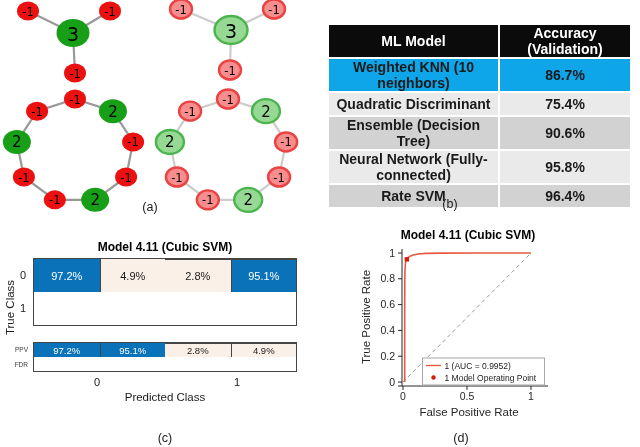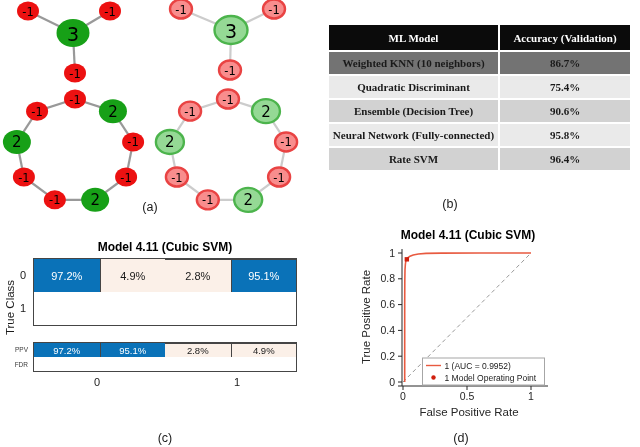--- a/index.html
+++ b/index.html
@@ -7,21 +7,21 @@
          font-family:"Liberation Sans",sans-serif;color:#111;}
   .panel{position:absolute;}
   #panel-a{left:0;top:0;width:320px;height:225px;}
   #panel-b{left:320px;top:0;width:320px;height:225px;}
   #panel-c{left:0;top:225px;width:320px;height:222px;}
   #panel-d{left:320px;top:225px;width:320px;height:222px;}
   .panel-label{position:absolute;font-size:12.5px;color:#1a1a1a;text-align:center;}
 
   
   .acc-table{position:absolute;left:9px;top:25px;width:301px;border-collapse:collapse;
-             table-layout:fixed;font-weight:bold;font-size:11px;text-align:center;font-family:Liberation Serif, serif;}
+             table-layout:fixed;font-weight:bold;font-size:14px;text-align:center;}
   .acc-table th{background:var(--tbl-head-bg);color:var(--tbl-head-fg);height:25px;
                 border-bottom:2px solid #fff;padding:0 2px;}
   .acc-table td{height:22px;border-bottom:2px solid #fff;color:var(--tbl-row-fg);padding:0 2px;}
   .acc-table th+th,.acc-table td+td{border-left:2px solid #fff;}
   .col-model{width:170px;} .col-acc{width:131px;}
 
   
   .cm-title{position:absolute;left:33px;top:15px;width:264px;text-align:center;
             font-weight:bold;font-size:12px;color:#000;}
   .cm-grid{position:absolute;left:33px;display:grid;grid-template-columns:1fr 1fr 1fr 1fr;
@@ -143,21 +143,21 @@
           <col class="col-model">
           <col class="col-acc">
         </colgroup>
       <thead>
           <tr>
             <th>ML Model</th>
             <th>Accuracy (Validation)</th>
           </tr>
         </thead>
       <tbody>
-          <tr style="background: #737373;">
+          <tr style="background: #0ea5e9;">
             <td>Weighted KNN (10 neighbors)</td>
             <td>86.7%</td>
           </tr>
           <tr style="background: rgb(234, 234, 234);">
             <td>Quadratic Discriminant</td>
             <td>75.4%</td>
           </tr>
           <tr style="background: rgb(210, 210, 210);">
             <td>Ensemble (Decision Tree)</td>
             <td>90.6%</td>
@@ -189,20 +189,21 @@
         <div class="cm-cell cm-cream">2.8%</div>
         <div class="cm-cell cm-cream">4.9%</div>
       </div>
     <div class="cm-ytick" style="top:44px;">0</div>
     <div class="cm-ytick" style="top:77px;">1</div>
     <div class="cm-srow" style="top:121px;">PPV</div>
     <div class="cm-srow" style="top:136px;">FDR</div>
     <div class="cm-ylabel">True Class</div>
     <div class="cm-xtick" style="left:87px;">0</div>
     <div class="cm-xtick" style="left:227px;">1</div>
+    <div class="cm-xlabel">Predicted Class</div>
     <div class="panel-label" style="left:135px;top:206px;width:60px;">(c)</div>
   </div>
 
   <div class="panel" id="panel-d">
     <svg width="320" height="222" viewBox="0 0 320 222">
         <text x="148" y="14" text-anchor="middle" font-size="12" font-weight="bold" fill="#000">Model 4.11 (Cubic SVM)</text>
         <line x1="82" y1="24" x2="82" y2="161" stroke="#262626" stroke-width="1"></line>
         <line x1="78" y1="161" x2="228" y2="161" stroke="#262626" stroke-width="1"></line>
         <line x1="83" y1="161" x2="83" y2="165" stroke="#262626" stroke-width="1"></line>
         <text x="83" y="175" text-anchor="middle" font-size="10.5" fill="#262626">0</text>

